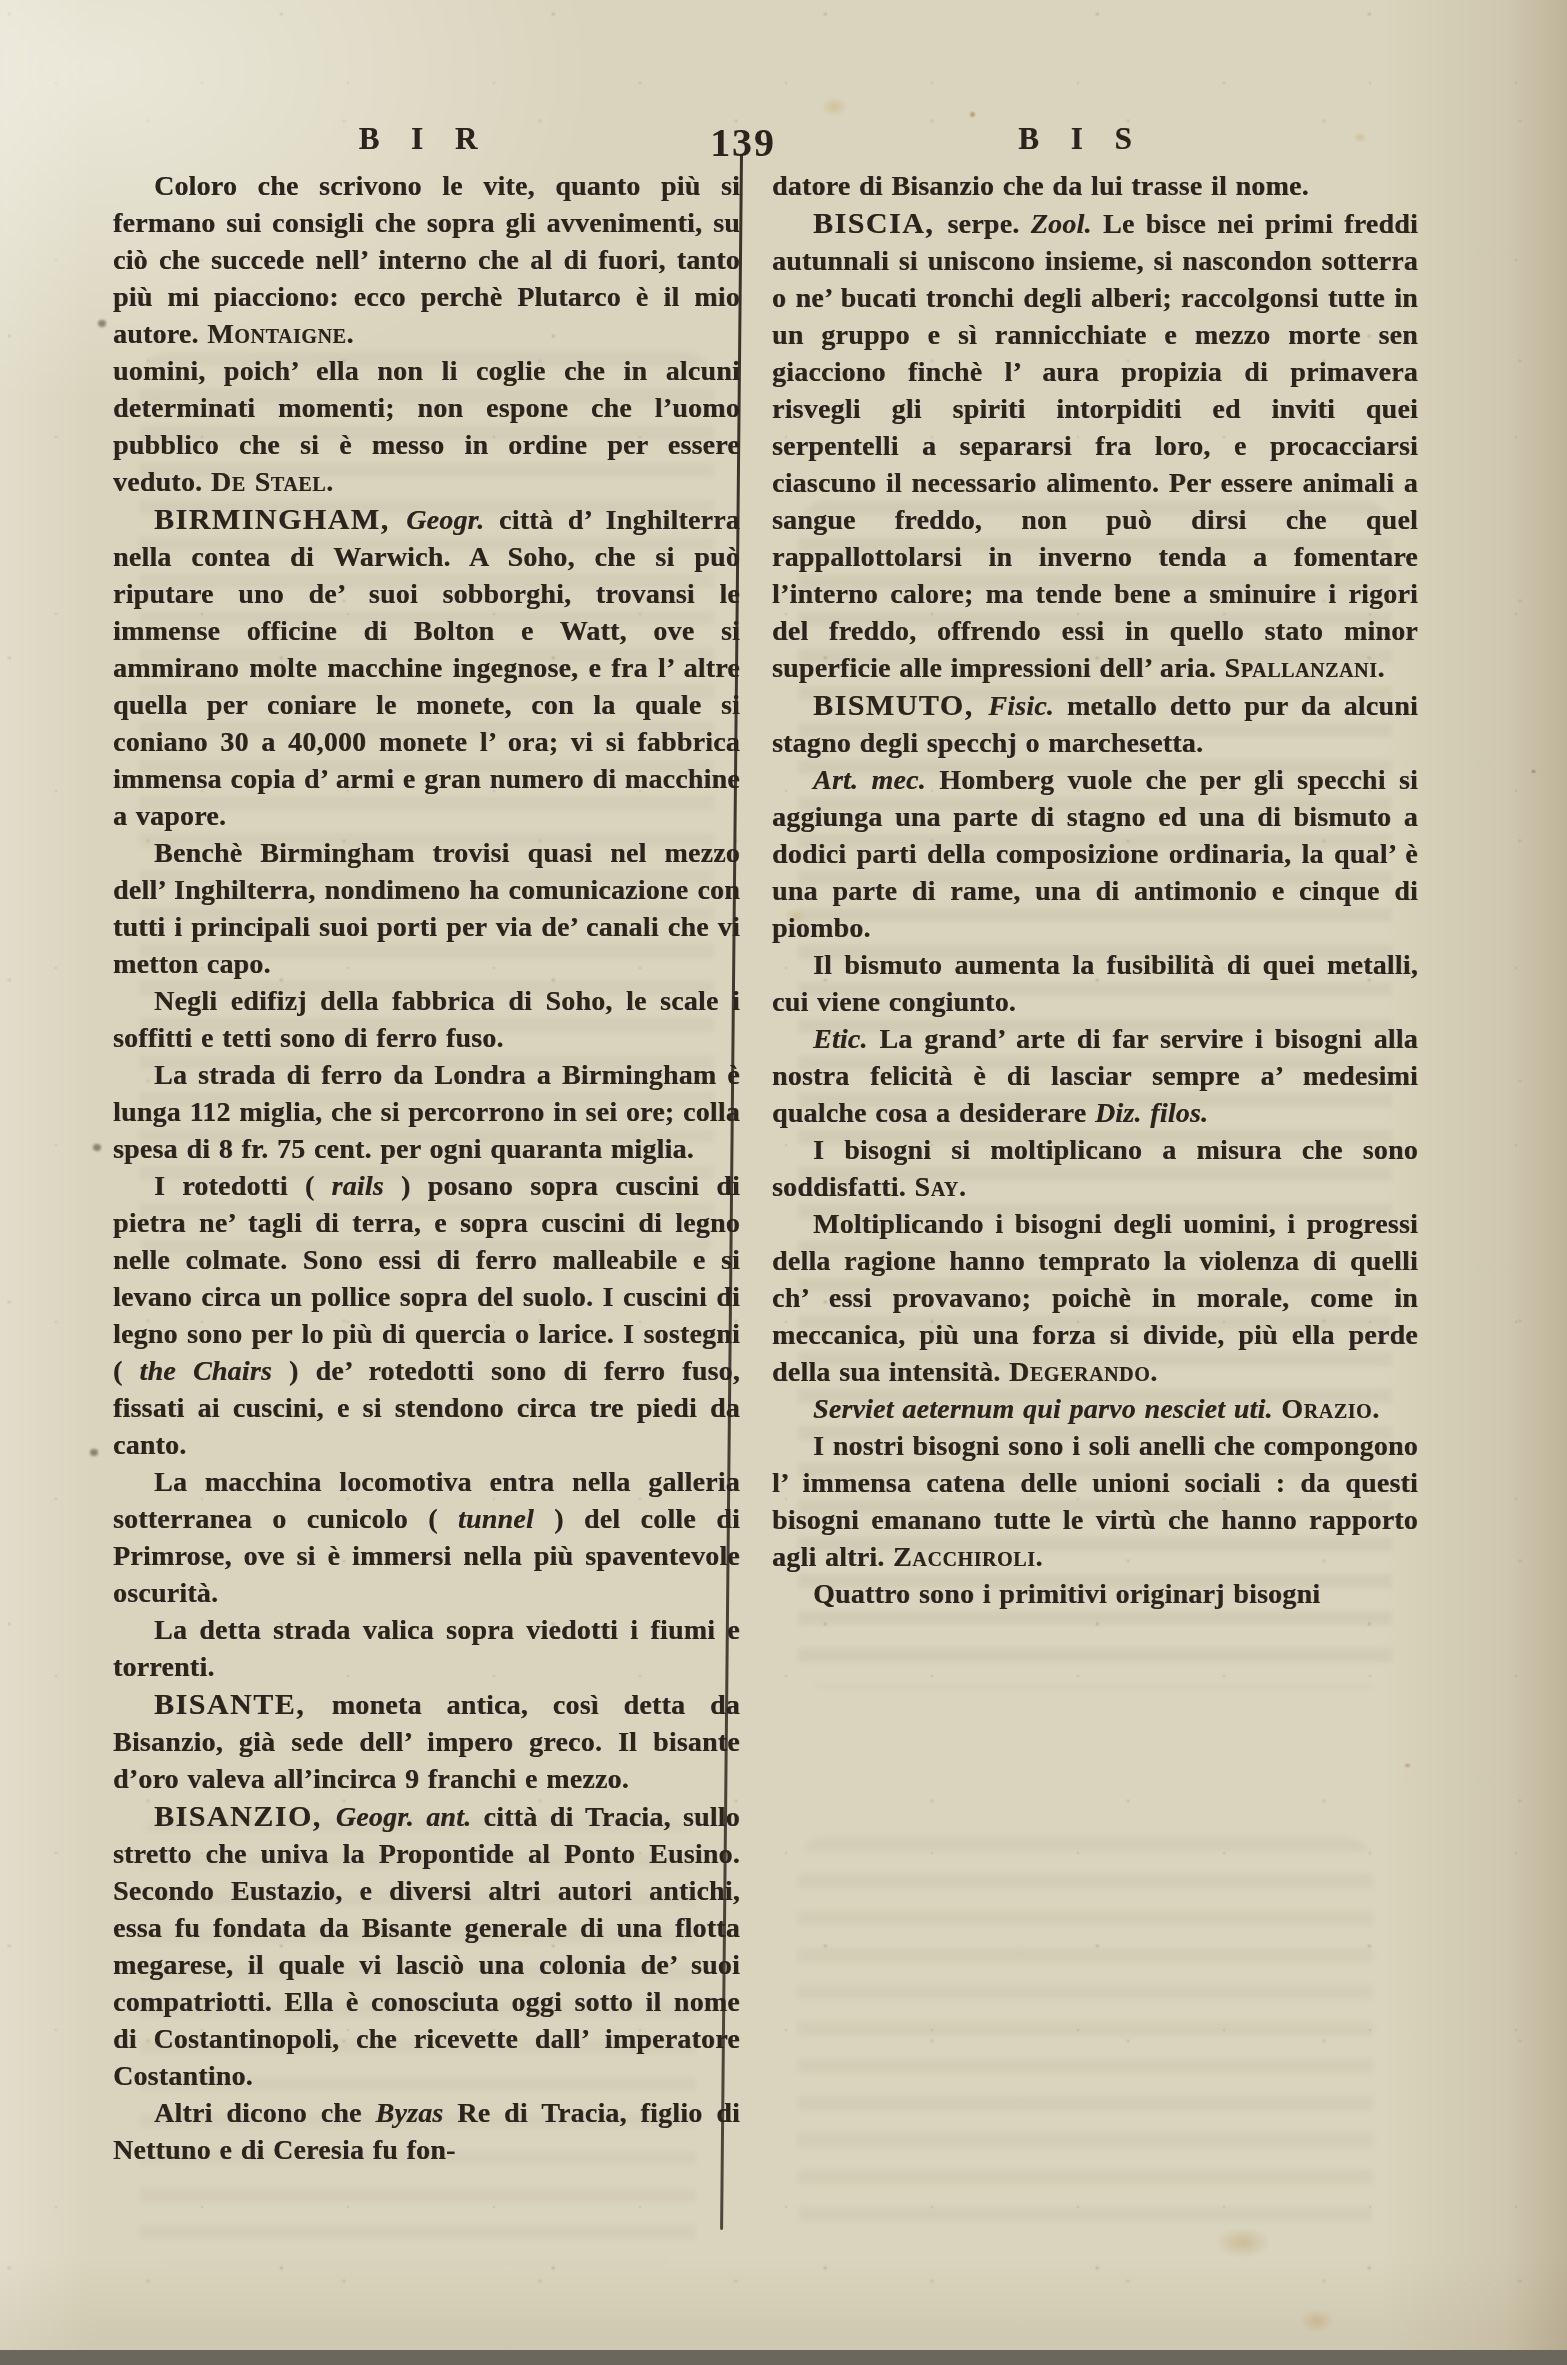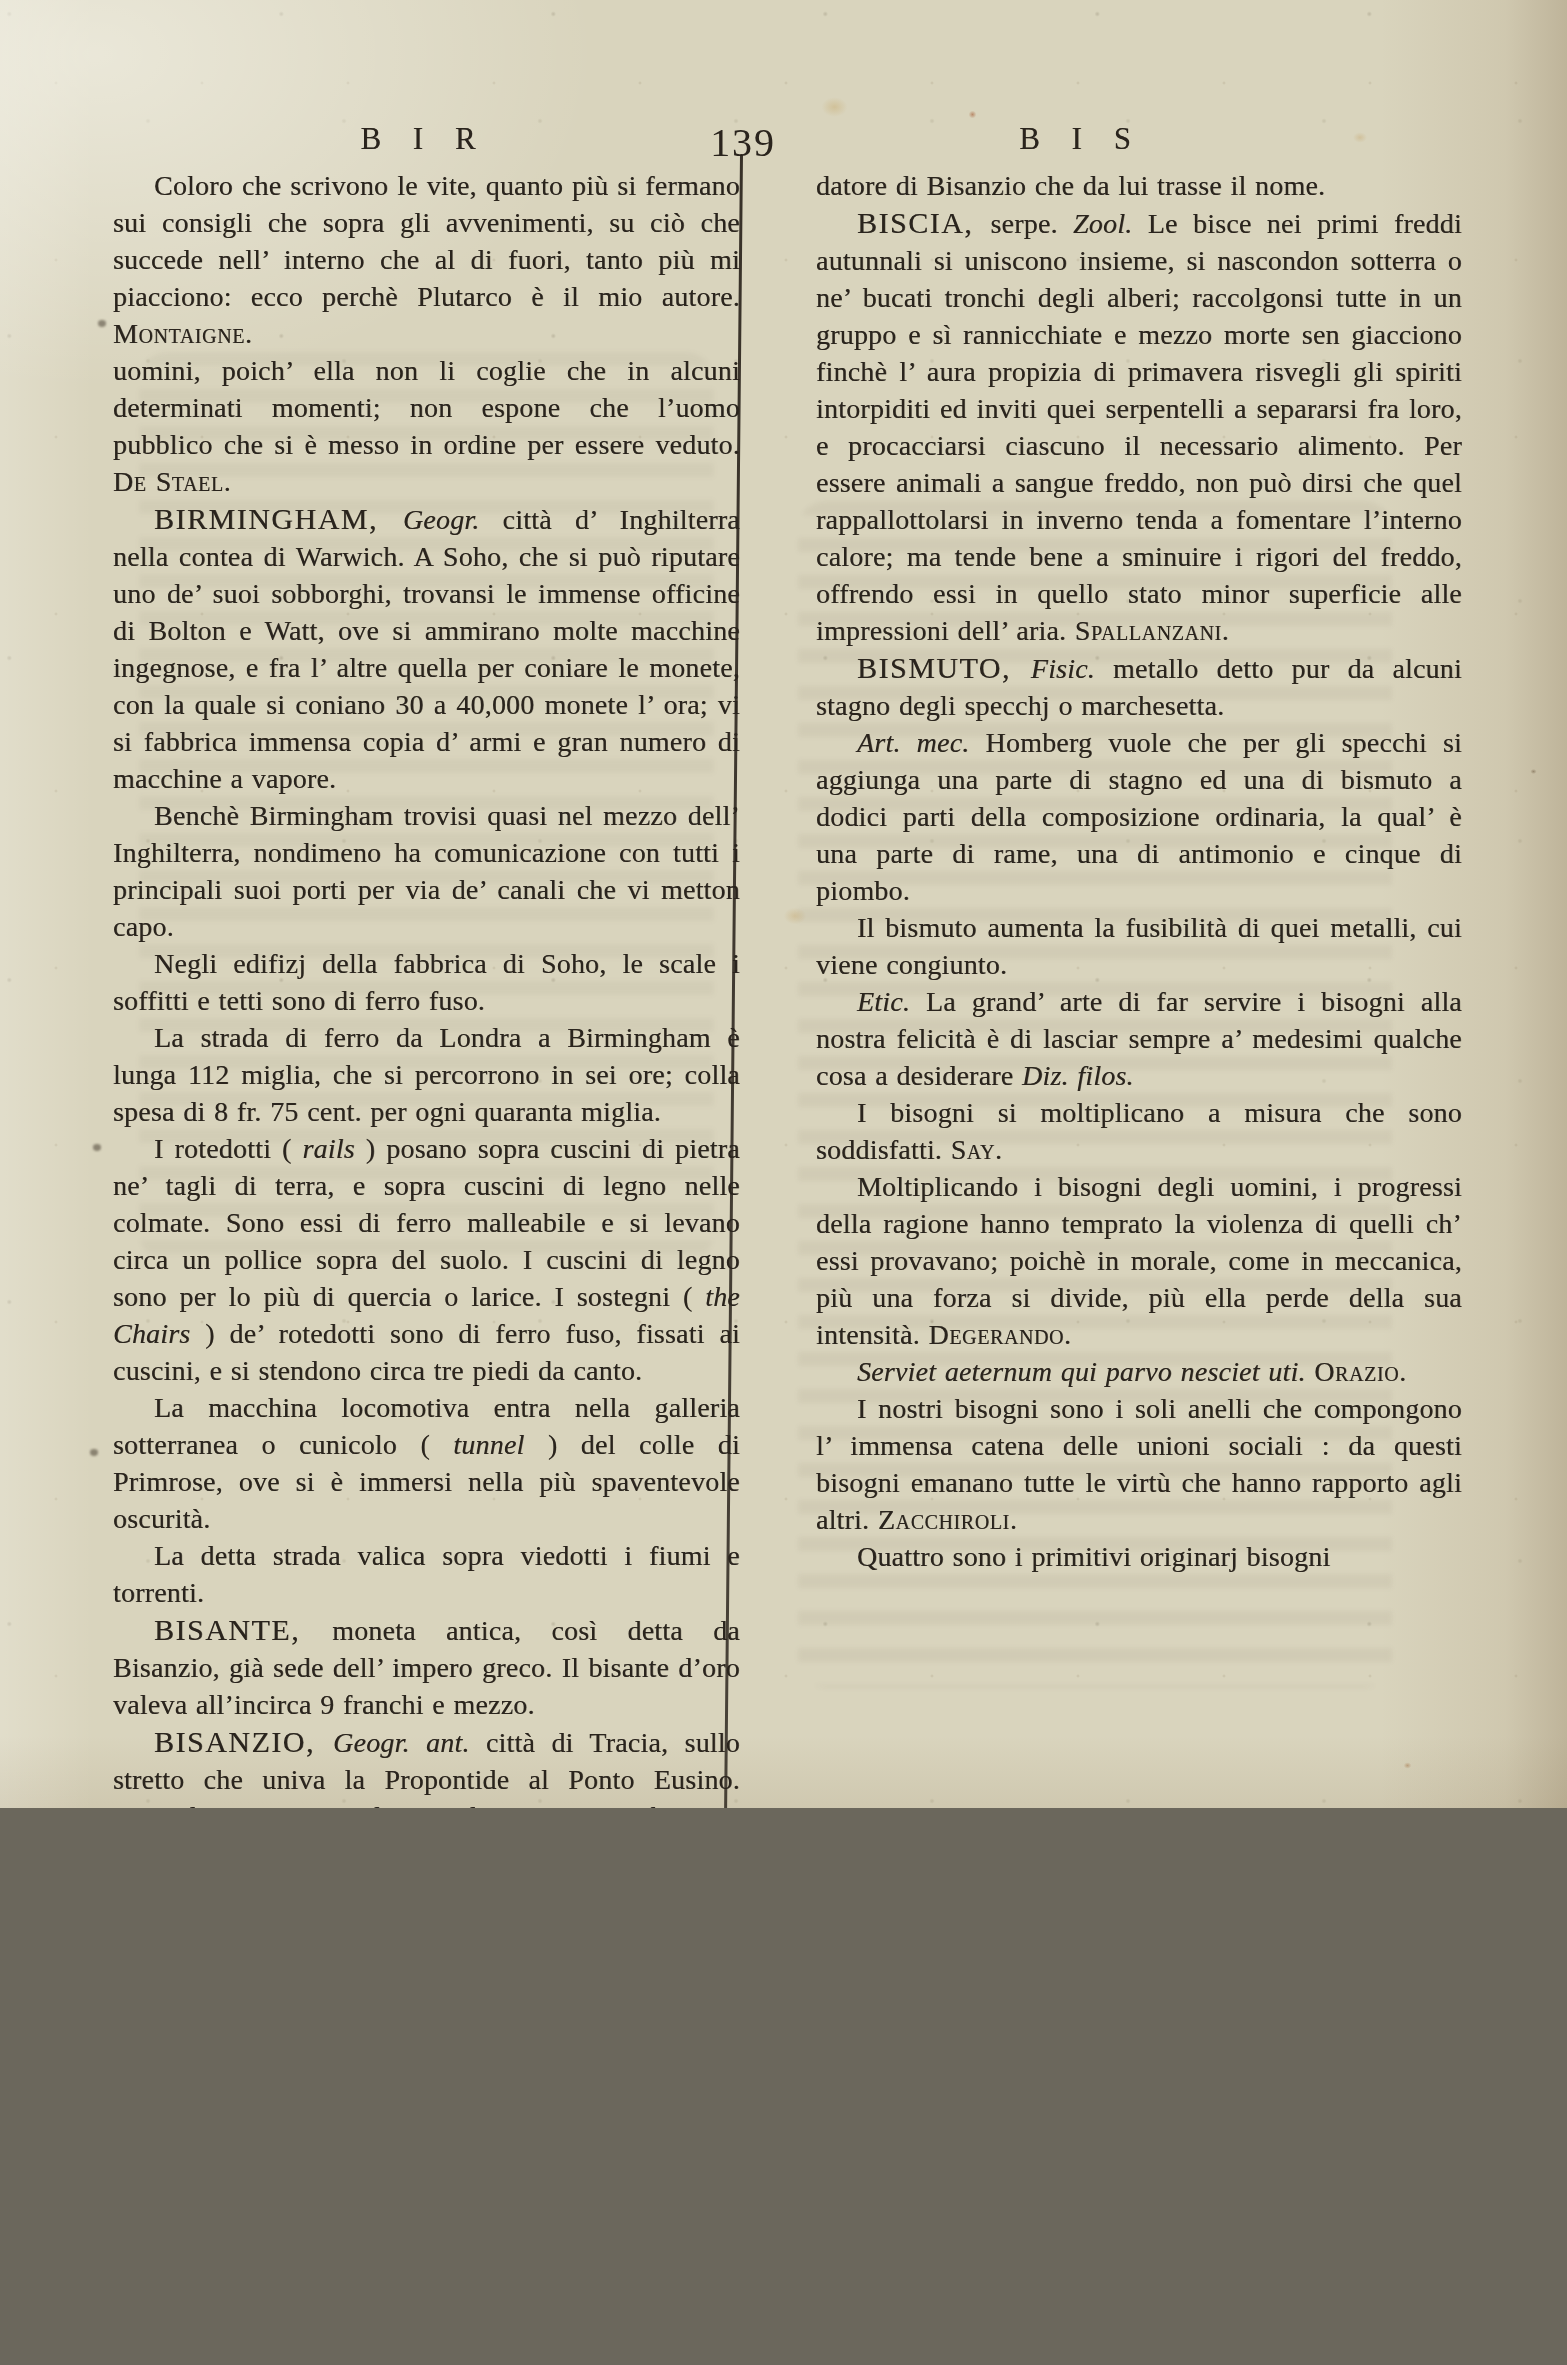--- a/index.html
+++ b/index.html
@@ -1,34 +1,35 @@
 <!DOCTYPE html>
 <html style="font-size:15px"><head>
 <meta charset="utf-8">
 <style>
   html,body { margin:0; padding:0; background:#6b675c; }
   .page {
     position:relative;
-    width:1568px; height:1808px;
+    width:1568px; height:2350px;
     margin:0 auto;
     overflow:hidden;
     background-color:#d9d4bd;
     background-image:
       linear-gradient(to right, rgba(0,0,0,0) 88%, rgba(122,92,52,0.10) 96%, rgba(104,76,40,0.24) 100%),
       linear-gradient(to bottom, rgba(0,0,0,0) 96%, rgba(120,95,60,0.10) 100%),
       radial-gradient(ellipse 835px 557px at 6% 3%, rgba(255,255,250,0.45), rgba(255,255,250,0) 60%),
       linear-gradient(to right, rgba(255,255,250,0.22) 0%, rgba(255,255,250,0) 6%),
       radial-gradient(circle 1.9px at 9.3px 14px, rgba(94,84,60,0.22), rgba(94,84,60,0) 2.8px),
       radial-gradient(circle 1.9px at 148px 121px, rgba(94,84,60,0.15), rgba(94,84,60,0) 2.8px),
       radial-gradient(circle 0.9px at 56px 83px, rgba(120,100,70,0.20), rgba(120,100,70,0) 1.9px);
     background-size:
       100% 100%, 100% 100%, 100% 100%, 100% 100%,
       272px 322px, 196px 240px, 146px 177px;
     font-family:"Liberation Serif","DejaVu Serif",serif;
     color:#2a241d;
+    font-weight:bold;
   }
   .running-head, .col { text-shadow:0.4px 0.4px 0.3px rgba(42,36,29,0.55); }
   .running-head {
     position:absolute; top:121px;
     font-size:31px; letter-spacing:12px; white-space:nowrap;
     transform:translateX(-50%);
   }
   .rh-left  { left:424px; }
   .rh-right { left:1081px; }
   .page-number {
@@ -42,21 +43,21 @@
     background:linear-gradient(to bottom, rgba(38,31,24,0.9), rgba(38,31,24,0.78));
     transform:rotate(0.55deg); transform-origin:top center;
     border-radius:1.9px;
   }
   .col {
     position:absolute; top:167px;
     font-size:28px; line-height:37px;
     text-align:justify; letter-spacing:0.2px; word-spacing:1.4px;
   }
   .col-left  { left:113px; width:627px; }
-  .col-right { left:772px; width:646px;margin-left:44px; }
+  .col-right { left:772px; width:646px; }
   .para { margin:0; text-indent:41px; }
   .para.noindent { text-indent:0; }
   .hw { font-size:30px; letter-spacing:1.5px; }
   .it { font-style:italic; }
   .sc { font-variant:small-caps; letter-spacing:0.6px; }
 
   
   .ghost {
     position:absolute; pointer-events:none;
     background:repeating-linear-gradient(to bottom,

